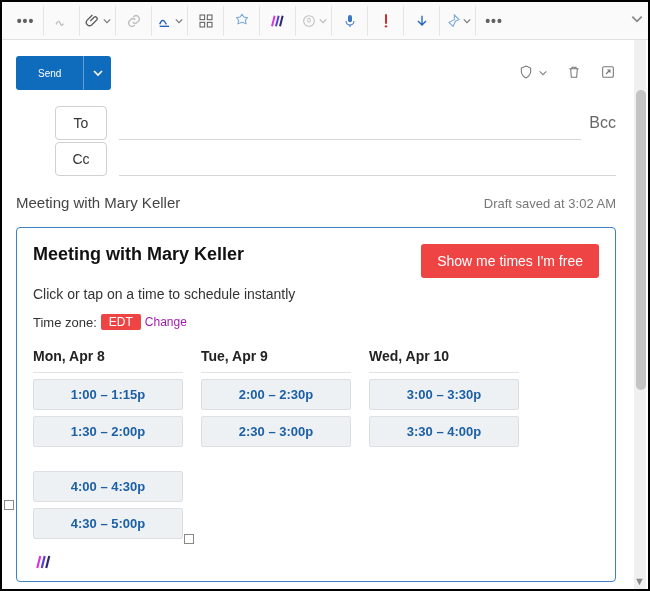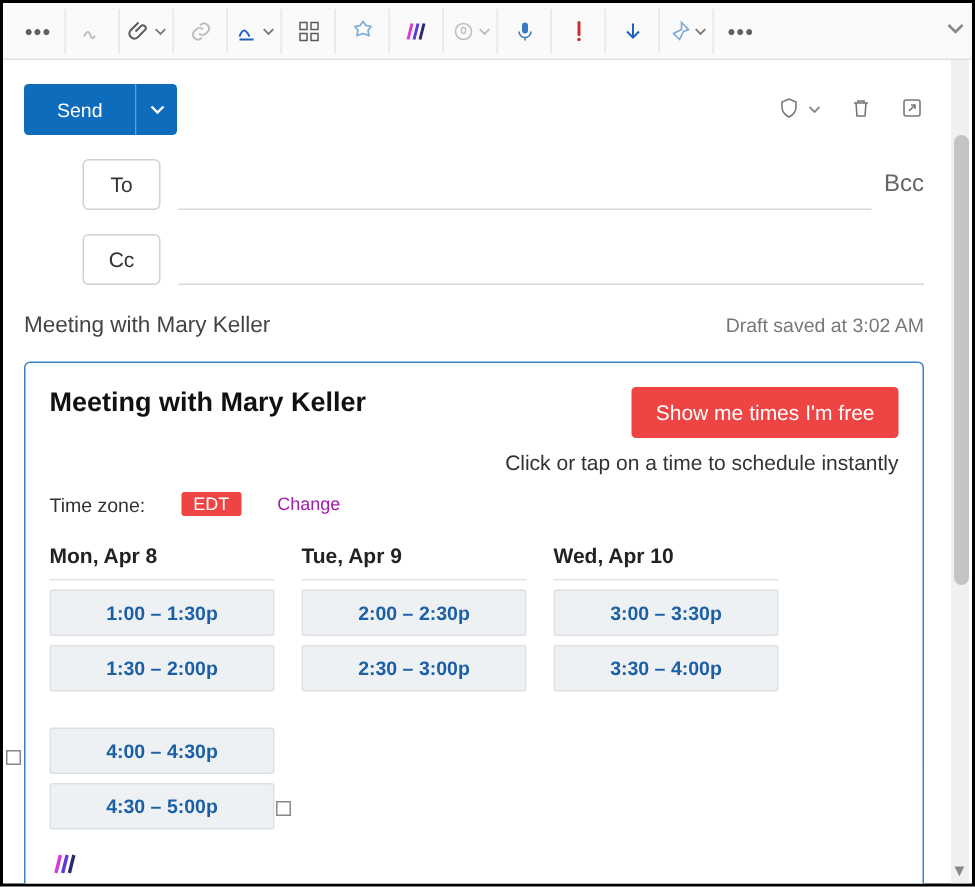--- a/index.html
+++ b/index.html
@@ -16,42 +16,42 @@
   
   .compose-wrap { position: relative; height: calc(100% - 38px); padding-right: 18px; }
   .scrollbar-track { position: absolute; right: 2px; top: 0; bottom: 0; width: 12px; background: #f0f0f0; }
   .scrollbar-thumb { position: absolute; right: 2px; top: 50px; width: 10px; height: 300px; background: #c4c4c4; border-radius: 5px; }
   .scroll-arrow-down { position: absolute; right: 3px; bottom: 2px; color: #888; font-size: 11px; }
 
   .compose { padding: 16px 14px 12px 14px; }
 
   .sendrow { display: flex; align-items: center; justify-content: space-between; margin-bottom: 16px; }
   .sendbtn-group { display: flex; }
-  .sendbtn { background: #0f6cbd; color: #fff; border: none; height: 34px; padding: 0 22px; font-size: 13px; border-radius: 3px 0 0 3px; cursor: pointer; }
+  .sendbtn { background: #0f6cbd; color: #fff; border: none; height: 34px; padding: 0 22px; font-size: 10px; border-radius: 3px 0 0 3px; cursor: pointer; }
   .senddd { background: #0f6cbd; color: #fff; border: none; border-left: 1px solid rgba(255,255,255,0.35); height: 34px; width: 28px; border-radius: 0 3px 3px 0; display: flex; align-items: center; justify-content: center; cursor: pointer; }
   .right-actions { display: flex; align-items: center; gap: 18px; color: #666; }
   .right-actions .shield-group { display: flex; align-items: center; gap: 4px; }
   .icon { width: 16px; height: 16px; display: inline-block; }
 
-  .addr-row { display: flex; align-items: center; margin-bottom: 16px; padding-left: 39px; }
+  .addr-row { display: flex; align-items: center; margin-bottom: 2px; padding-left: 39px; }
   .addr-label { display: inline-flex; align-items: center; justify-content: center; min-width: 52px; height: 34px; border: 1px solid #d0d0d0; border-radius: 4px; color: #333; margin-right: 12px; background: #fff; cursor: pointer; padding: 0 14px; }
   .addr-input { flex: 1; height: 34px; border: none; border-bottom: 1px solid #d6d6d6; outline: none; font-size: 14px; }
   .bcc { margin-left: 8px; color: #666; cursor: pointer; font-size: 16px; }
 
   .subject-row { display: flex; align-items: baseline; justify-content: space-between; margin-top: 18px; margin-bottom: 16px; }
   .subject { color: #444; font-size: 15px; }
   .draft-status { color: #777; font-size: 13px; }
 
   
   .card { border: 1px solid #3b82c4; border-radius: 4px; padding: 16px 16px 10px 16px; background: #fff; position: relative; }
   .card-header { display: flex; justify-content: space-between; align-items: flex-start; margin-bottom: 8px; }
   .card-title { font-size: 18px; font-weight: 700; color: #111; }
   .primary-pill { background: #ef4444; color: #fff; border: none; padding: 9px 16px; border-radius: 3px; font-size: 14px; cursor: pointer; }
-  .card-sub { font-size: 14px; color: #333; margin-bottom: 6px; text-align: right; }
-  .tz-row { font-size: 13px; color: #333; display: flex; align-items: center; gap: 24px; margin-bottom: 14px; margin-top: 12px; }
+  .card-sub { font-size: 14px; color: #333; margin-bottom: 6px; }
+  .tz-row { font-size: 13px; color: #333; display: flex; align-items: center; gap: 4px; margin-bottom: 14px; margin-top: 12px; }
   .tz-chip { background: #ef4444; color: #fff; padding: 1px 8px; border-radius: 2px; font-size: 12px; }
   .tz-change { color: #a21caf; font-size: 12px; cursor: pointer; }
 
   .days { display: flex; gap: 18px; flex-wrap: wrap; }
   .day-col { width: 150px; }
   .day-head { text-align: left; font-weight: 600; font-size: 14px; color: #222; padding: 4px 0 8px 0; border-bottom: 1px solid #e3e3e3; margin-bottom: 6px; }
   .slot { background: #eef1f4; border: 1px solid #dcdfe3; color: #1b5fa6; font-weight: 600; font-size: 13px; text-align: center; padding: 7px 0; border-radius: 2px; margin-bottom: 6px; cursor: pointer; }
 
   .select-handle { position: absolute; width: 10px; height: 10px; border: 1px solid #888; background: #fff; }
   .sel1 { left: 2px; top: 460px; }
@@ -222,21 +222,21 @@
       <div class="card-sub">Click or tap on a time to schedule instantly</div>
       <div class="tz-row">
         <span>Time zone:</span>
         <span class="tz-chip">EDT</span>
         <span class="tz-change">Change</span>
       </div>
 
       <div class="days">
         <div class="day-col">
           <div class="day-head">Mon, Apr 8</div>
-          <div class="slot">1:00 – 1:30p</div>
+          <div class="slot">1:00 – 1:15p</div>
           <div class="slot">1:30 – 2:00p</div>
         </div>
         <div class="day-col">
           <div class="day-head">Tue, Apr 9</div>
           <div class="slot">2:00 – 2:30p</div>
           <div class="slot">2:30 – 3:00p</div>
         </div>
         <div class="day-col">
           <div class="day-head">Wed, Apr 10</div>
           <div class="slot">3:00 – 3:30p</div>

